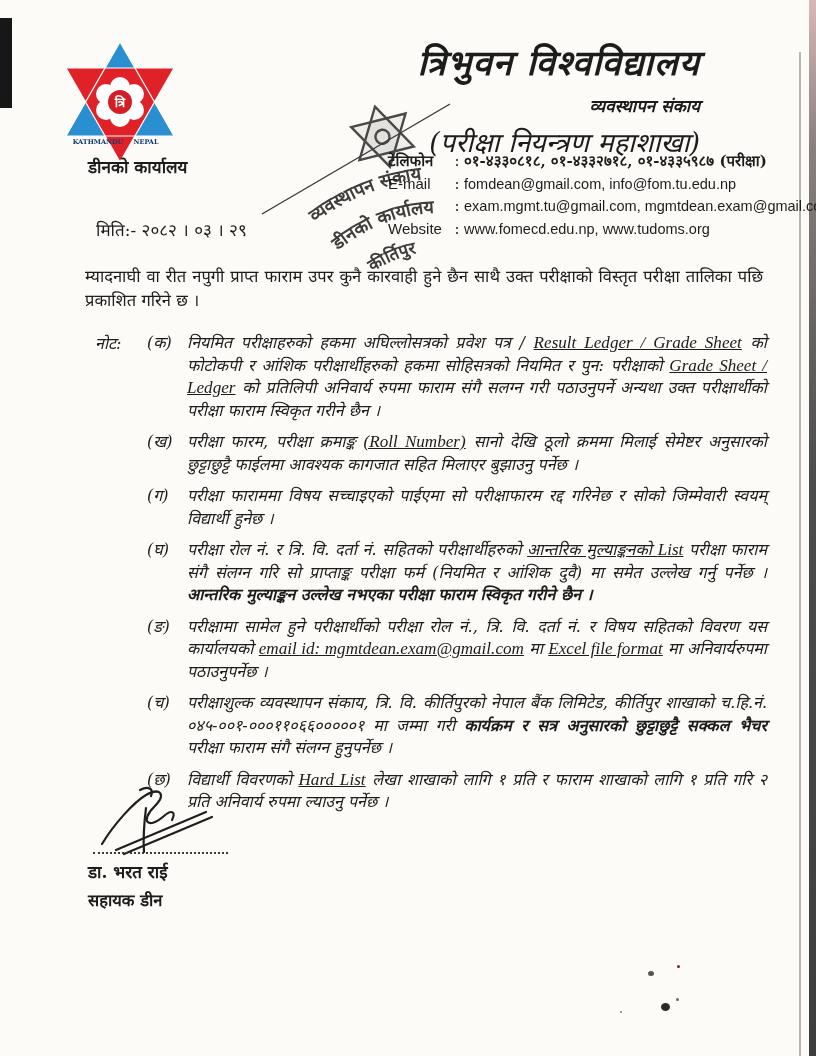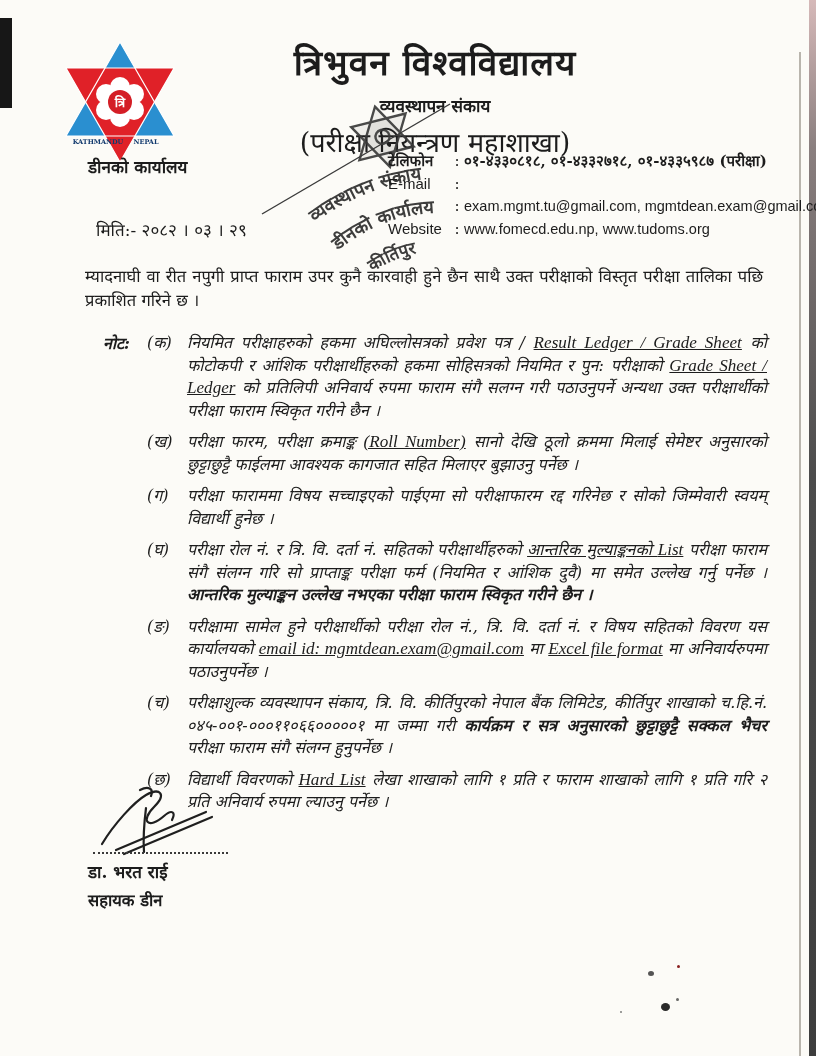--- a/index.html
+++ b/index.html
@@ -11,21 +11,21 @@
   
   .edge-left  { position:absolute; left:0; top:18px; width:12px; height:90px; background:#171717; }
   .edge-right-strip {
     position:absolute; right:0; top:0; width:7px; height:100%;
     background:linear-gradient(180deg,#d6b9b9 0%, #8a7f7f 14%, #4c4c4c 45%, #3d3d3d 100%);
   }
   .edge-right-line { position:absolute; right:15px; top:52px; width:2px; height:1004px; background:#b9b5ad; }
 
   
   .logo-svg { position:absolute; left:62px; top:40px; }
-  .hdr-center { position:absolute; left:170px; top:40px; width:530px; text-align:center; }
+  .hdr-center { position:absolute; left:170px; top:40px; width:530px; text-align:right;font-style:italic; }
   .hdr-university { font-size:35px; font-weight:700; letter-spacing:1px; line-height:46px; }
   .hdr-faculty { font-size:17px; font-weight:700; margin-top:8px; }
   .hdr-division { font-size:27px; font-weight:500; margin-top:6px; }
 
   .office-block { position:absolute; left:88px; top:156px; line-height:22px; }
   .office-name { font-size:17px; font-weight:700; }
   .office-address { font-size:15.5px; font-weight:700; }
   .date-line { position:absolute; left:96px; top:218px; font-size:17px; }
 
   .contact-block { position:absolute; left:388px; top:150px; width:404px; font-size:15px; }
@@ -38,21 +38,21 @@
 
   
   .stamp-svg { position:absolute; left:285px; top:100px; opacity:.92; }
   .stamp-text { fill:#2d2d2d; font-weight:700; font-family:"DejaVu Serif", serif; }
   .penline-svg { position:absolute; left:250px; top:98px; }
 
   
   .intro { position:absolute; left:85px; top:265px; width:678px;
            font-size:16.5px; line-height:24px; text-align:justify; }
   .notes { position:absolute; left:95px; top:332px; width:672px; font-size:16px; }
-  .note-label { position:absolute; left:0; top:0; font-weight:700; font-style:italic;margin-left:8px; }
+  .note-label { position:absolute; left:0; top:0; font-weight:400; font-style:italic; }
   .note-item { display:flex; margin-left:52px; margin-bottom:9px; line-height:22.5px; }
   .note-marker { width:40px; flex:none; font-style:italic; }
   .note-text { flex:1; font-style:italic; text-align:justify; }
   .latin-seg { font-family:"Liberation Serif", serif; font-style:italic; font-size:1.07em;text-decoration:underline; }
   .seg-bold { font-weight:700; }
   .seg-underline { text-decoration:underline; }
 
   
   .sign-svg { position:absolute; left:88px; top:786px; }
   .sign-dots { position:absolute; left:93px; top:852px; width:135px; border-top:2px dotted #3a3a3a; }
@@ -133,20 +133,21 @@
         <span class="c-sep">:</span>
         <span class="c-value">०१-४३३०८१८, ०१-४३३२७१८, ०१-४३३५९८७ (परीक्षा)</span>
       </div>
       <div class="contact-row">
         <span class="c-label"></span>
         <span class="c-sep"></span>
       </div>
       <div class="contact-row">
         <span class="c-label latin">E-mail</span>
         <span class="c-sep">:</span>
+        <span class="c-value latin">fomdean@gmail.com, info@fom.tu.edu.np</span>
       </div>
       <div class="contact-row">
         <span class="c-label"></span>
         <span class="c-sep">:</span>
         <span class="c-value latin">exam.mgmt.tu@gmail.com, mgmtdean.exam@gmail.com</span>
       </div>
       <div class="contact-row">
         <span class="c-label latin">Website</span>
         <span class="c-sep">:</span>
         <span class="c-value latin">www.fomecd.edu.np, www.tudoms.org</span>

